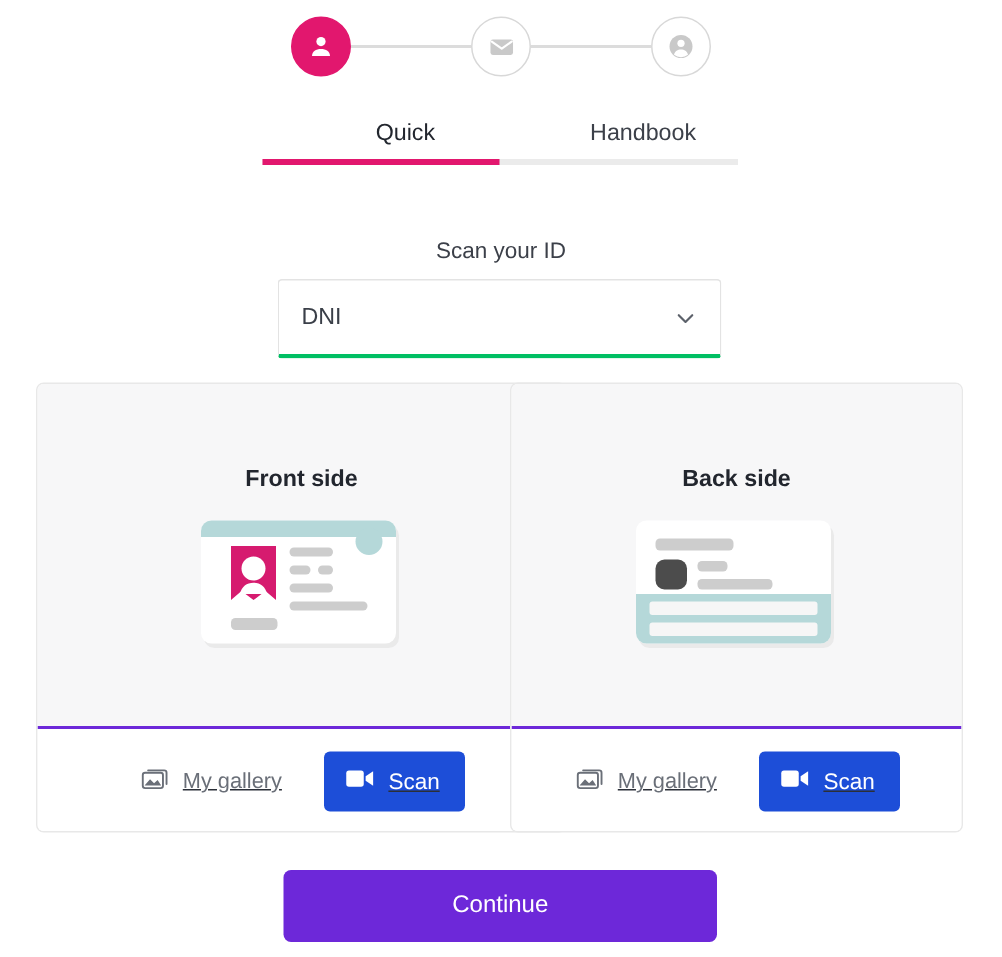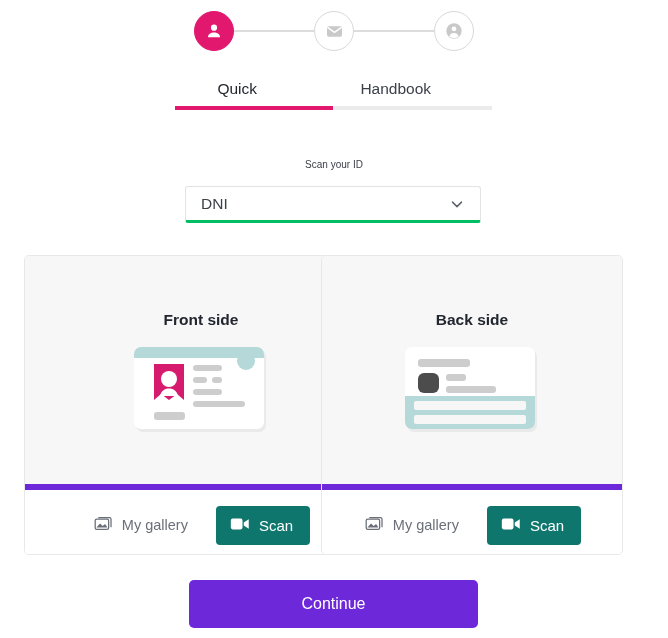--- a/index.html
+++ b/index.html
@@ -52,21 +52,21 @@
     width: 80px;
     height: 2px;
     background: #dcdcdc;
     flex: 0 0 auto;
   }
   .step-icon svg { display: block; }
 
   
   .tabs {
     position: absolute;
-    left: 158px;
+    left: 191px;
     top: 72px;
     width: 317px;
     height: 40px;
     display: flex;
   }
   .tab {
     flex: 1 1 50%;
     text-align: center;
     font-size: 15.5px;
     line-height: 34px;
@@ -102,31 +102,31 @@
     font-size: 16.5px;
     font-weight: bold;
     color: #22262e;
   }
   .subline {
     position: absolute;
     left: 0;
     top: 159px;
     width: 668px;
     text-align: center;
-    font-size: 10px;
+    font-size: 15px;
     color: #3c4049;
   }
 
   
   .select-wrap {
     position: absolute;
     left: 185px;
     top: 186px;
     width: 296px;
-    height: 37px;
+    height: 53px;
     box-sizing: border-box;
     background: #ffffff;
     border: 1px solid #e3e3e3;
     border-bottom: 3px solid #00bf63;
     border-radius: 3px;
     display: flex;
     align-items: center;
     padding: 0 14px 0 15px;
     cursor: pointer;
   }
@@ -143,21 +143,21 @@
     top: 255px;
     width: 354px;
     height: 300px;
     box-sizing: border-box;
     border: 1px solid #e8e8e8;
     border-radius: 5px;
     background: #ffffff;
     overflow: hidden;
   }
   .id-card.front { left: 24px; }
-  .id-card.back  { left: 321px; width: 302px; }
+  .id-card.back  { left: 340px; width: 302px; }
 
   .card-body {
     height: 228px;
     background: #f7f7f8;
     position: relative;
   }
   .card-title {
     position: absolute;
     left: 0;
     top: 55px;
@@ -172,43 +172,44 @@
     left: 0;
     top: 90px;
     width: 100%;
     display: flex;
     justify-content: center;
   }
 
   .card-footer {
     height: 70px;
     background: #ffffff;
-    border-top: 6px solid #6d28d9;
+    border-top: 2px solid #6d28d9;
     display: flex;
     align-items: center;
     justify-content: center;
     gap: 26px;
+    text-decoration: underline;
   }
   .gallery-btn {
     display: flex;
     align-items: center;
     gap: 9px;
     font-size: 14.5px;
     color: #6a6f78;
     background: none;
     border: none;
     cursor: pointer;
     padding: 4px 2px;
     font-family: "Liberation Sans", sans-serif;
   }
   .scan-btn {
     display: flex;
     align-items: center;
     gap: 9px;
-    background: #0f766e;
+    background: #1d4ed8;
     color: #ffffff;
     border: none;
     border-radius: 4px;
     font-size: 15px;
     padding: 10px 17px 10px 14px;
     cursor: pointer;
     font-family: "Liberation Sans", sans-serif;
   }
 
   

